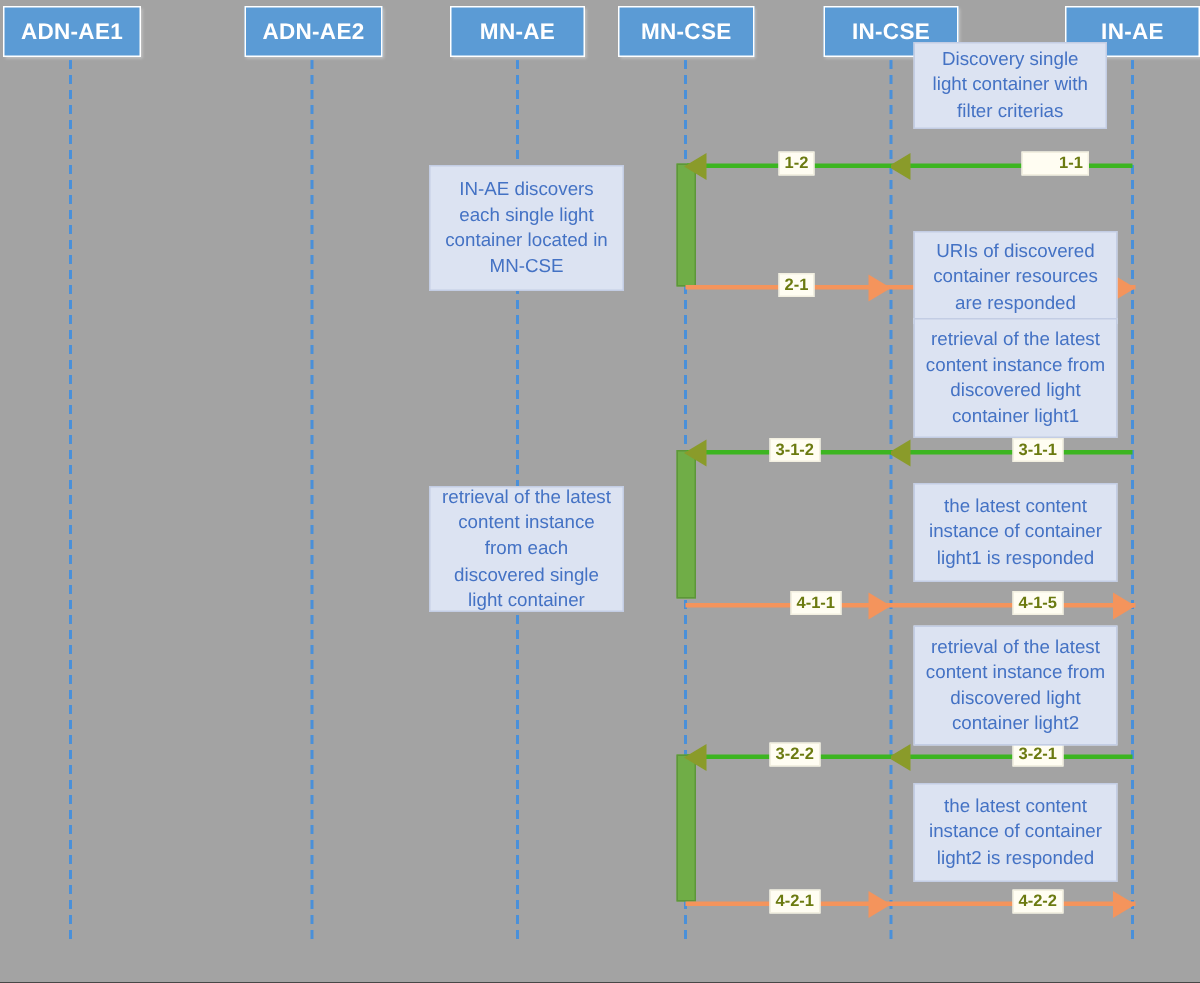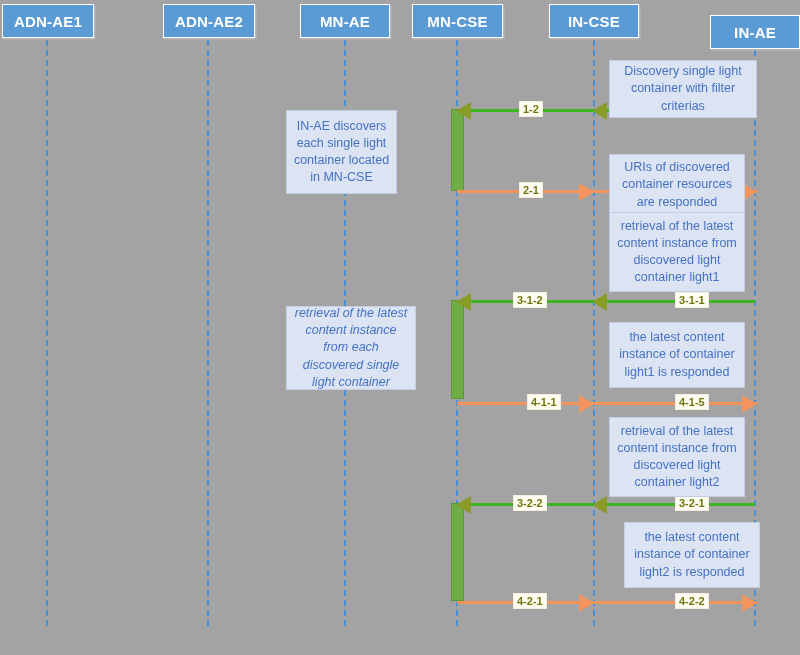--- a/index.html
+++ b/index.html
@@ -127,21 +127,21 @@
       </div>
       <div class="actor-box" style="left: 300px; width: 90px;">
         <span>MN-AE</span>
       </div>
       <div class="actor-box" style="left: 412px; width: 91px;">
         <span>MN-CSE</span>
       </div>
       <div class="actor-box" style="left: 549px; width: 90px;">
         <span>IN-CSE</span>
       </div>
-      <div class="actor-box" style="left: 710px; width: 90px; margin-top: 11px;">
+      <div class="actor-box" style="left: 710px; width: 90px;">
         <span>IN-AE</span>
       </div>
     </div>
   <div id="activations-layer">
       <div class="activation" style="left: 451px; top: 109px; height: 82px;"></div>
       <div class="activation" style="left: 451px; top: 300px; height: 99px;"></div>
       <div class="activation" style="left: 451px; top: 503px; height: 98px;"></div>
     </div>
   <div id="messages-layer">
       <div class="msg-line green" style="left: 594px; width: 161px; top: 109px;"></div>
@@ -175,38 +175,38 @@
       <div class="arrowhead left olive" style="top: 496px; left: 456px;"></div>
       <div class="msg-label" style="left: 513px; top: 495px;">3-2-2</div>
       <div class="msg-line orange" style="left: 457px; width: 137px; top: 601px;"></div>
       <div class="arrowhead right orange" style="top: 594px; left: 579px;"></div>
       <div class="msg-label" style="left: 513px; top: 593px;">4-2-1</div>
       <div class="msg-line orange" style="left: 594px; width: 163px; top: 601px;"></div>
       <div class="arrowhead right orange" style="top: 594px; left: 742px;"></div>
       <div class="msg-label" style="left: 675px; top: 593px;">4-2-2</div>
     </div>
   <div id="notes-layer">
-      <div class="note" style="left: 609px; top: 60px; width: 148px; height: 58px;">
+      <div class="note" style="left: 609px; top: 28px; width: 129px; height: 58px;">
         <span>Discovery single light container with filter criterias</span>
       </div>
-      <div class="note" style="left: 286px; top: 110px; width: 111px; height: 84px; text-align: center;">
+      <div class="note" style="left: 286px; top: 110px; width: 130px; height: 84px; text-align: center;">
         <span>IN-AE discovers each single light container located in MN-CSE</span>
       </div>
       <div class="note" style="left: 609px; top: 122px; width: 136px; height: 62px; margin-top: 32px;">
         <span>URIs of discovered container resources are responded</span>
       </div>
       <div class="note" style="left: 609px; top: 212px; width: 136px; height: 80px;">
         <span>retrieval of the latest content instance from discovered light container light1</span>
       </div>
-      <div class="note" style="left: 286px; top: 306px; width: 130px; height: 84px; font-style: italic;">
+      <div class="note" style="left: 286px; top: 324px; width: 130px; height: 84px;">
         <span>retrieval of the latest content instance from each discovered single light container</span>
       </div>
       <div class="note" style="left: 609px; top: 322px; width: 136px; height: 66px;">
         <span>the latest content instance of container light1 is responded</span>
       </div>
       <div class="note" style="left: 609px; top: 417px; width: 136px; height: 80px;">
         <span>retrieval of the latest content instance from discovered light container light2</span>
       </div>
-      <div class="note" style="left: 624px; top: 522px; width: 136px; height: 66px;">
+      <div class="note" style="left: 609px; top: 522px; width: 136px; height: 66px;">
         <span>the latest content instance of container light2 is responded</span>
       </div>
     </div>
 </div>
 
 </body></html>

